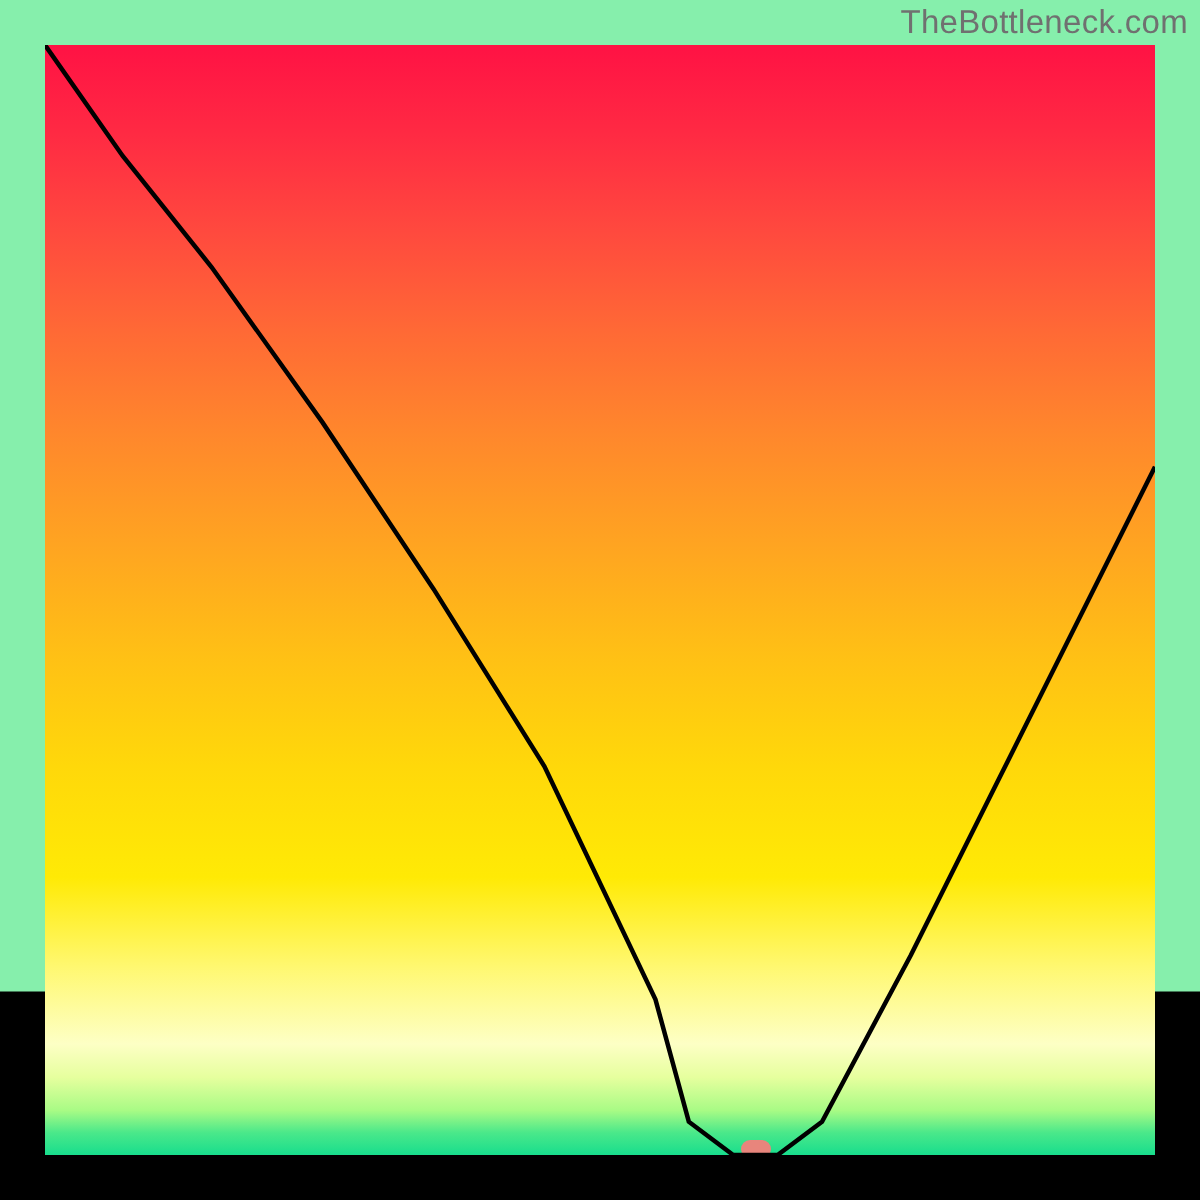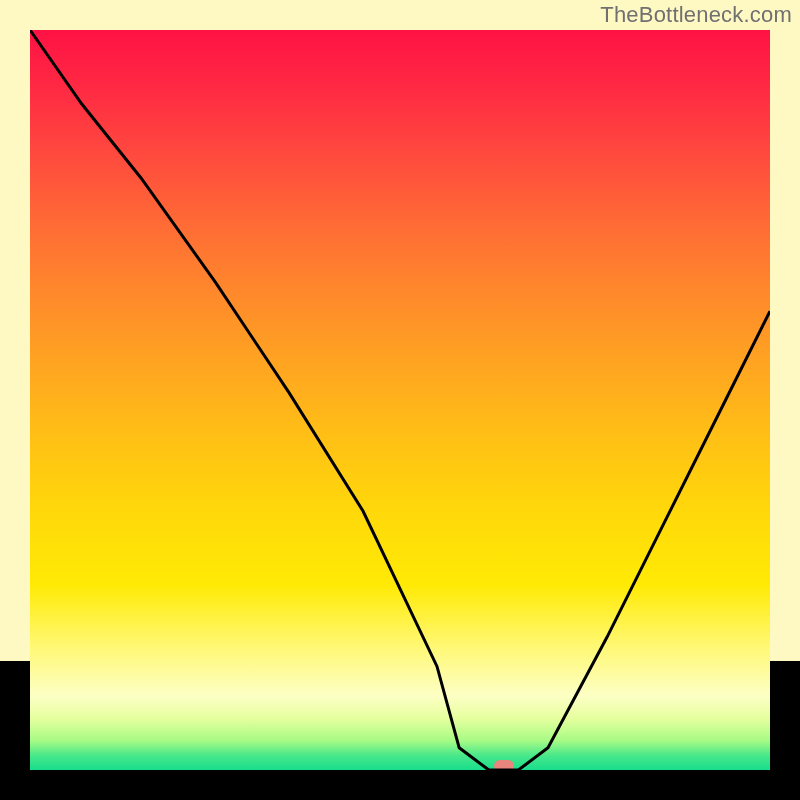--- a/index.html
+++ b/index.html
@@ -8,21 +8,21 @@
     width: 800px;
     height: 800px;
     background: #000;
     font-family: Arial, Helvetica, sans-serif;
     overflow: hidden;
   }
   .stage {
     position: relative;
     width: 800px;
     height: 661px;
-    background: #fef9c3;
+    background: #86efac;
   }
   .watermark {
     position: absolute;
     top: 2px;
     right: 8px;
     color: #707070;
     font-size: 22px;
     font-weight: 500;
     letter-spacing: 0.2px;
     z-index: 20;

